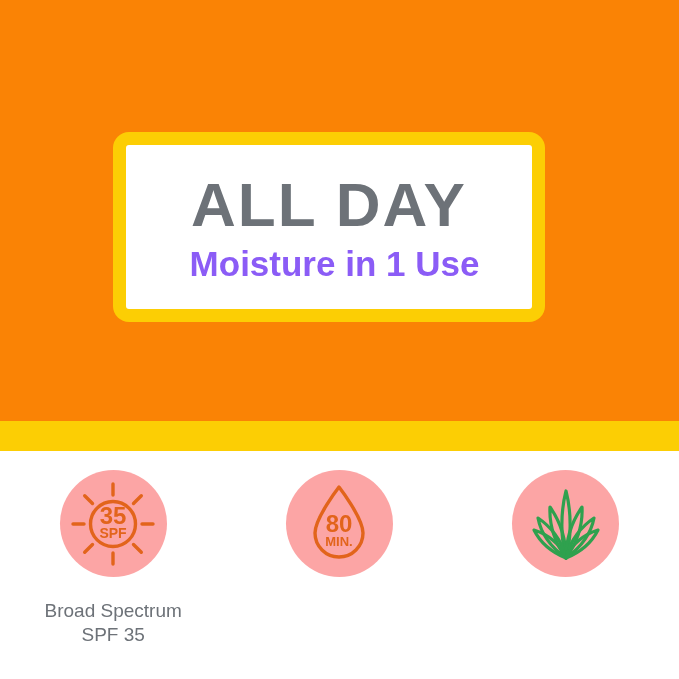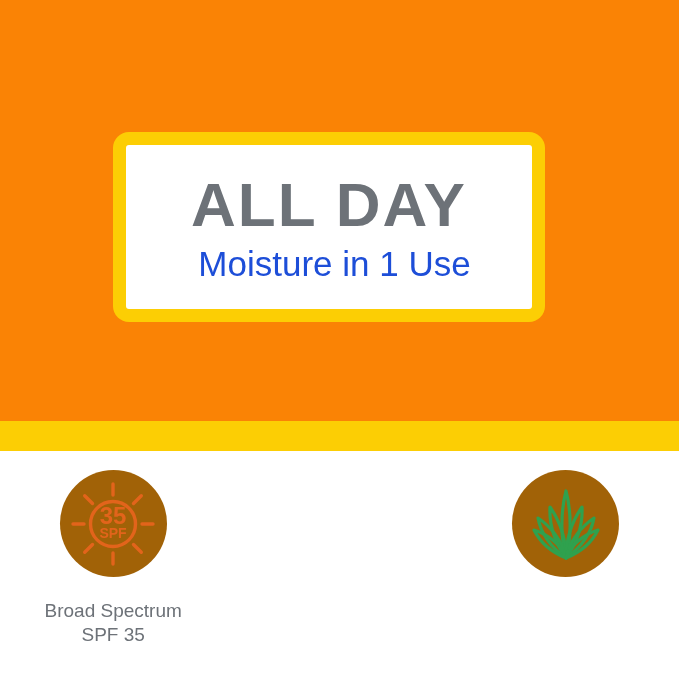--- a/index.html
+++ b/index.html
@@ -73,23 +73,23 @@
     color: #6d7278;
     font-size: 62px;
     font-weight: bold;
     letter-spacing: 2px;
     line-height: 1;
     margin-bottom: 10px;
     white-space: nowrap;
     text-align: center;
   }
   .subhead {
-    color: #1d4ed8;
+    color: #8b5cf6;
     font-size: 35px;
-    font-weight: normal;
+    font-weight: bold;
     letter-spacing: 0px;
     line-height: 1;
     white-space: nowrap;
     text-align: center;
     margin-left: 11px;
   }
 
   
   .features {
     position: absolute;
@@ -104,21 +104,21 @@
   .feature {
     width: 200px;
     display: flex;
     flex-direction: column;
     align-items: center;
   }
   .feature-circle {
     width: 107px;
     height: 107px;
     border-radius: 50%;
-    background: #a16207;
+    background: #fca5a5;
     display: flex;
     align-items: center;
     justify-content: center;
   }
   .feature-caption {
     margin-top: 22px;
     color: #6d7278;
     font-size: 19px;
     line-height: 1.28;
     text-align: center;
@@ -159,20 +159,27 @@
           </g>
           <text x="46" y="46" text-anchor="middle" fill="#e2641b" font-family="Liberation Sans, sans-serif" font-size="24" font-weight="bold">35</text>
           <text x="46" y="60" text-anchor="middle" fill="#e2641b" font-family="Liberation Sans, sans-serif" font-size="14" font-weight="bold">SPF</text>
         </svg>
       </div>
       <div class="feature-caption">Broad Spectrum
 SPF 35</div>
     </div>
 
     <div class="feature">
+      <div class="feature-circle">
+        <svg width="92" height="92" viewBox="0 0 92 92">
+          <path d="M46 9 C46 9 70 40 70 55 A24 24 0 0 1 22 55 C22 40 46 9 46 9 Z" fill="none" stroke="#e2641b" stroke-width="3.4" stroke-linejoin="round"></path>
+          <text x="46" y="54" text-anchor="middle" fill="#e2641b" font-family="Liberation Sans, sans-serif" font-size="24" font-weight="bold">80</text>
+          <text x="46" y="68" text-anchor="middle" fill="#e2641b" font-family="Liberation Sans, sans-serif" font-size="13" font-weight="bold">MIN.</text>
+        </svg>
+      </div>
     </div>
 
     <div class="feature">
       <div class="feature-circle">
         <svg width="92" height="92" viewBox="0 0 92 92">
           <g fill="none" stroke="#2fa14e" stroke-width="3.2" stroke-linejoin="round" stroke-linecap="round">
             <path d="M46 80 C41 62 40 36 46 13 C52 36 51 62 46 80 Z"></path>
             <path d="M46 80 C36 66 29 48 30 29 C39 42 46 60 46 80 Z"></path>
             <path d="M46 80 C56 66 63 48 62 29 C53 42 46 60 46 80 Z"></path>
             <path d="M46 80 C32 70 21 56 18 40 C30 48 42 62 46 80 Z"></path>

